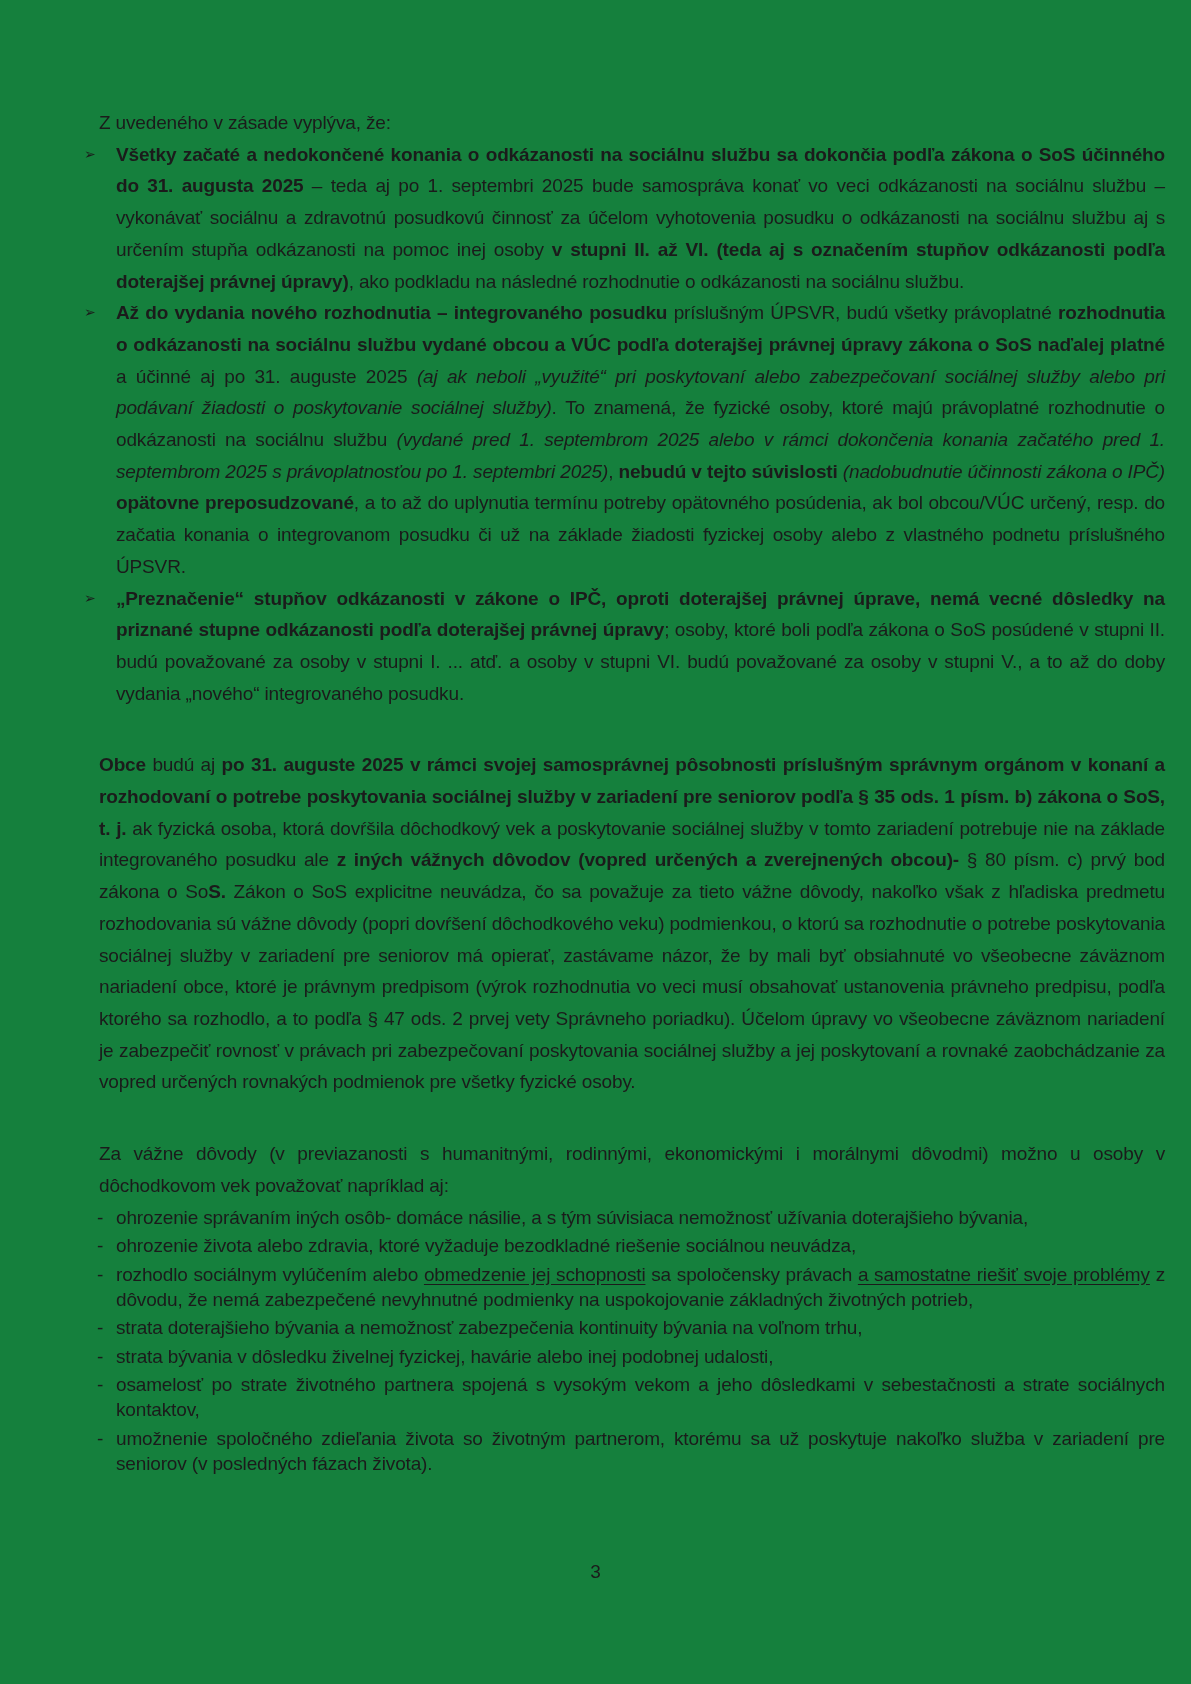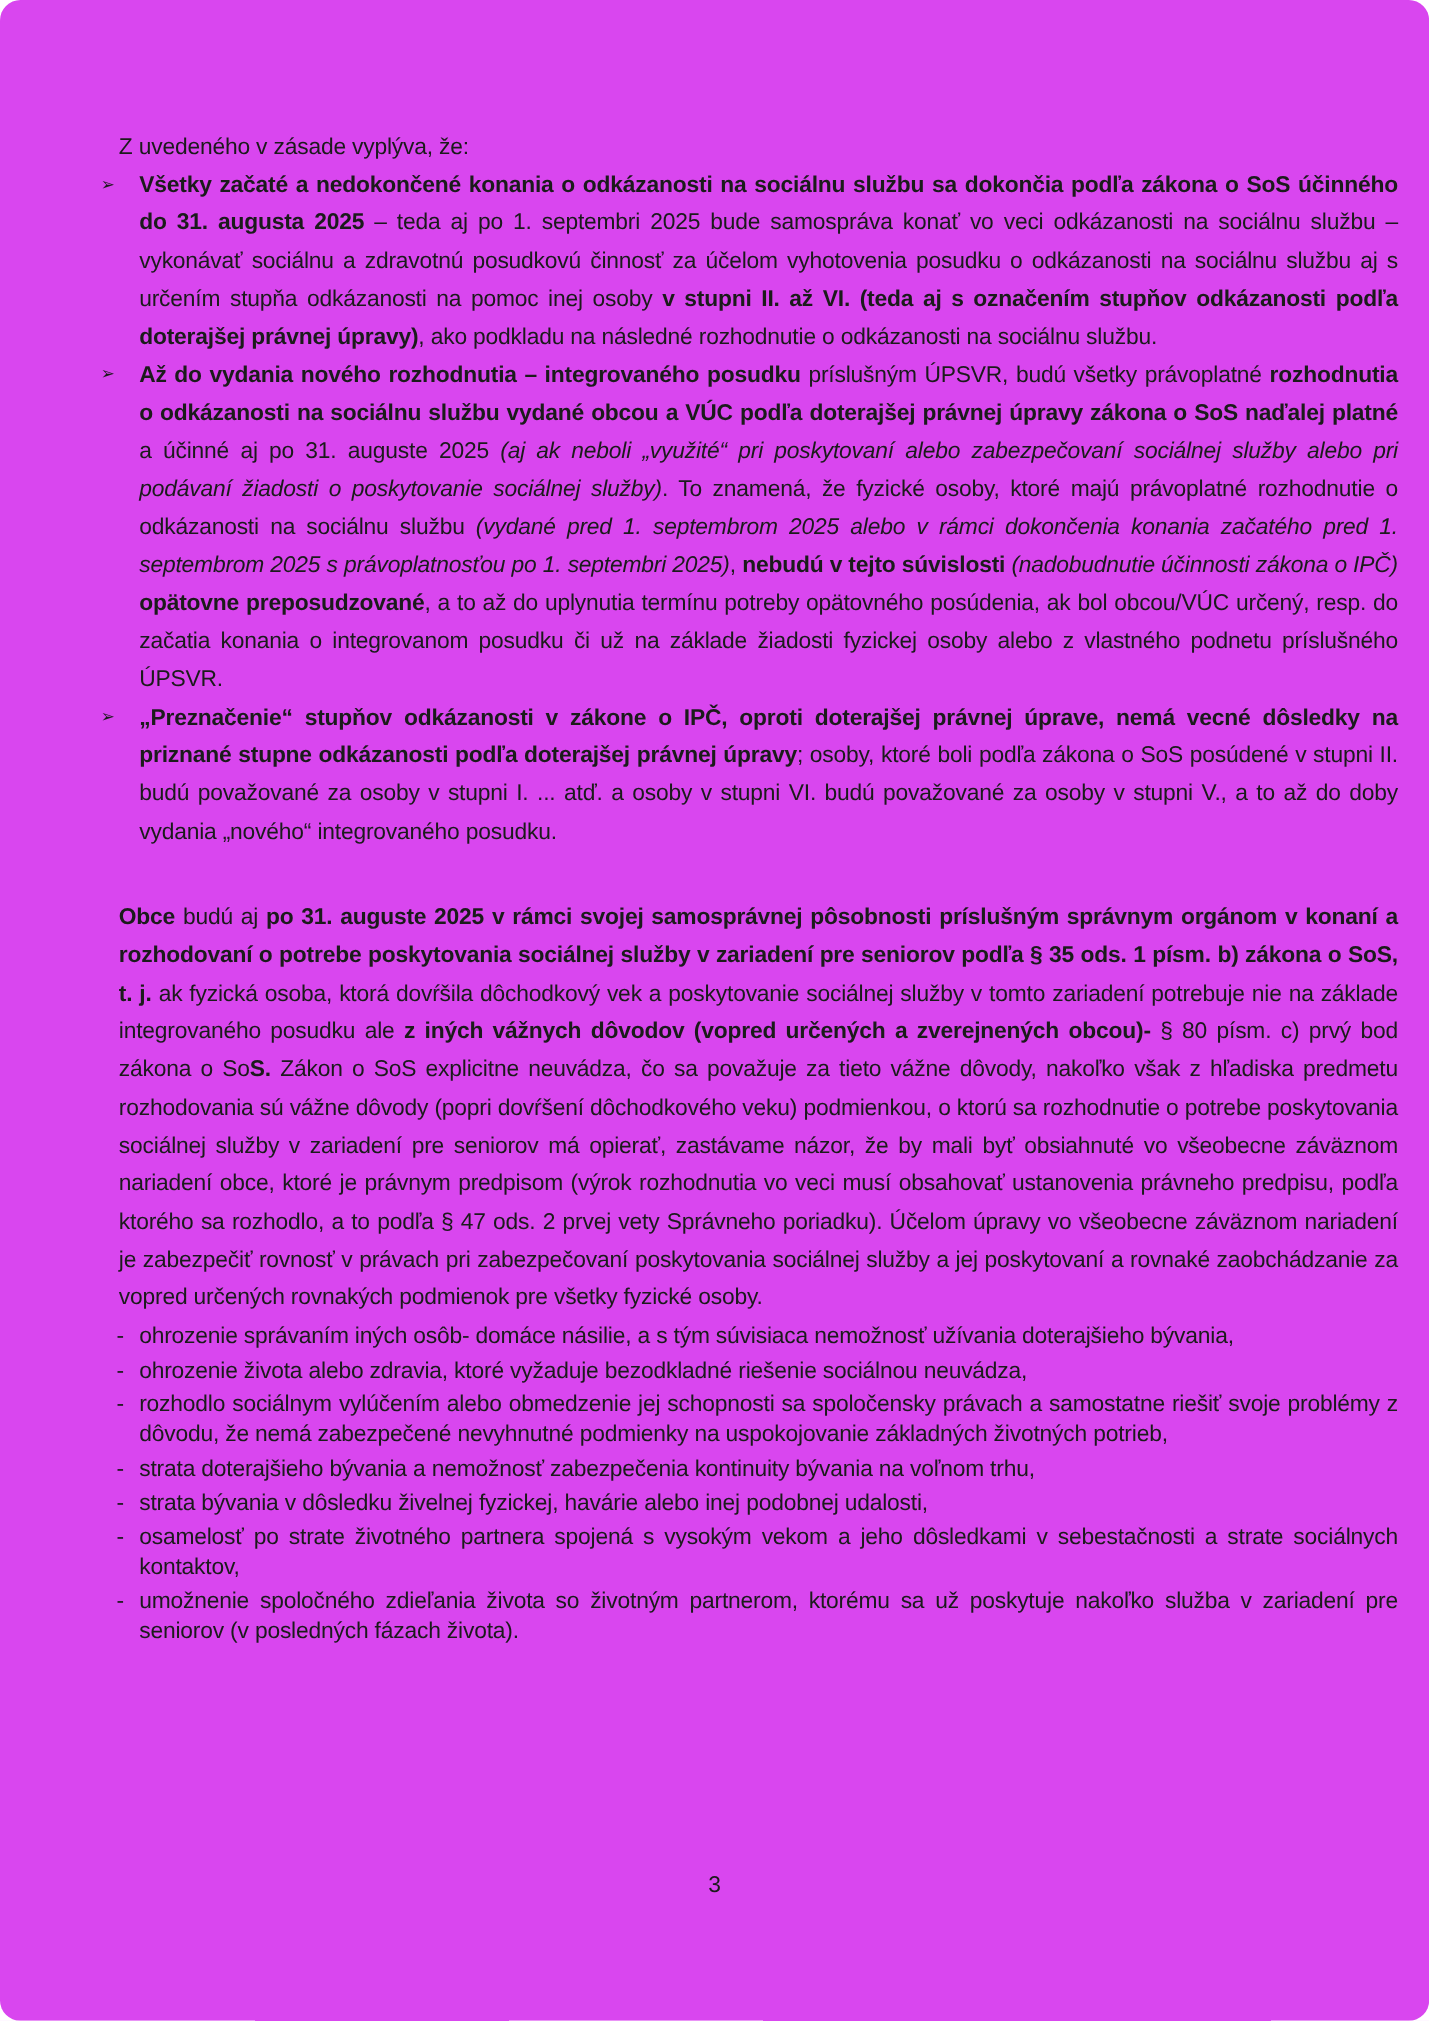--- a/index.html
+++ b/index.html
@@ -5,30 +5,29 @@
   html, body {
     margin: 0;
     padding: 0;
     background: #ffffff;
   }
   .page {
     position: relative;
     width: 1191px;
     height: 1684px;
     margin: 0 auto;
-    background: #d946ef;
+    background: #15803d;
     color: #1b1b1b;
     box-sizing: border-box;
     padding: 107px 26px 0 84px;
     font-family: "Liberation Sans", sans-serif;
     font-size: 19px;
     line-height: 31.7px;
     letter-spacing: -0.15px;
     overflow: hidden;
-    border-radius: 17px;
   }
   .intro, .para {
     margin: 0 0 0 15px;
     text-align: justify;
   }
   .para-gap { margin-top: 40px; }
 
   ul.arrows {
     list-style: none;
     margin: 0;
@@ -56,21 +55,21 @@
   }
   ul.dashes > li {
     display: flex;
     margin-bottom: 3.5px;
   }
   .dm { flex: 0 0 19px; }
   .dt { flex: 1; text-align: justify; }
 
   .rb { font-weight: bold; }
   .ri { font-style: italic; }
-  .ru { text-underline-offset: 3px; }
+  .ru { text-decoration: underline; text-underline-offset: 3px; }
 
   .footer {
     position: absolute;
     top: 1556px;
     left: 0;
     width: 100%;
     text-align: center;
     font-size: 19px;
   }
 </style>
@@ -91,20 +90,21 @@
       <div class="bt"><span class="rb">Až do vydania nového rozhodnutia – integrovaného posudku </span><span>príslušným ÚPSVR, budú všetky právoplatné </span><span class="rb">rozhodnutia o odkázanosti na sociálnu službu vydané obcou a VÚC podľa doterajšej právnej úpravy zákona o SoS naďalej platné </span><span>a účinné aj po 31. auguste 2025 </span><span class="ri">(aj ak neboli „využité“ pri poskytovaní alebo zabezpečovaní sociálnej služby alebo pri podávaní žiadosti o poskytovanie sociálnej služby)</span><span>. To znamená, že fyzické osoby, ktoré majú právoplatné rozhodnutie o odkázanosti na sociálnu službu </span><span class="ri">(vydané pred 1. septembrom 2025 alebo v rámci dokončenia konania začatého pred 1. septembrom 2025 s právoplatnosťou po 1. septembri 2025)</span><span>, </span><span class="rb">nebudú v tejto súvislosti </span><span class="ri">(nadobudnutie účinnosti zákona o IPČ) </span><span class="rb">opätovne preposudzované</span><span>, a to až do uplynutia termínu potreby opätovného posúdenia, ak bol obcou/VÚC určený, resp. do začatia konania o integrovanom posudku či už na základe žiadosti fyzickej osoby alebo z vlastného podnetu príslušného ÚPSVR.</span></div>
     </li>
     <li>
       <span class="am">➢</span>
       <div class="bt"><span class="rb">„Preznačenie“ stupňov odkázanosti v zákone o IPČ, oproti doterajšej právnej úprave, nemá vecné dôsledky na priznané stupne odkázanosti podľa doterajšej právnej úpravy</span><span>; osoby, ktoré boli podľa zákona o SoS posúdené v stupni II. budú považované za osoby v stupni I. ...  atď. a osoby v stupni VI. budú považované za osoby v stupni V., a to až do doby vydania „nového“ integrovaného posudku.</span></div>
     </li>
   </ul>
 
   <p class="para para-gap"><span class="rb">Obce </span><span>budú aj </span><span class="rb">po 31. auguste 2025 v rámci svojej samosprávnej pôsobnosti príslušným správnym orgánom v konaní a rozhodovaní o potrebe poskytovania sociálnej služby v zariadení pre seniorov podľa § 35 ods. 1 písm. b) zákona o SoS, t. j.</span><span> ak fyzická osoba, ktorá dovŕšila dôchodkový vek a poskytovanie sociálnej služby v tomto zariadení potrebuje nie na základe integrovaného posudku ale </span><span class="rb">z iných vážnych dôvodov (vopred určených a zverejnených obcou)-</span><span> § 80 písm. c) prvý bod zákona o So</span><span class="rb">S.</span><span> Zákon o SoS explicitne neuvádza, čo sa považuje za tieto vážne dôvody, nakoľko však z hľadiska predmetu rozhodovania sú vážne dôvody (popri dovŕšení dôchodkového veku) podmienkou, o ktorú sa rozhodnutie o potrebe poskytovania sociálnej služby v zariadení pre seniorov má opierať, zastávame názor, že by mali byť obsiahnuté vo všeobecne záväznom nariadení obce, ktoré je právnym predpisom (výrok rozhodnutia vo veci musí obsahovať ustanovenia právneho predpisu, podľa ktorého sa rozhodlo, a to podľa § 47 ods. 2 prvej vety Správneho poriadku). Účelom úpravy vo všeobecne záväznom nariadení je zabezpečiť rovnosť v právach pri zabezpečovaní poskytovania sociálnej služby a jej poskytovaní a rovnaké zaobchádzanie za vopred určených rovnakých podmienok pre všetky fyzické osoby.</span></p>
 
+  <p class="para para-gap"><span>Za vážne dôvody (v previazanosti s humanitnými, rodinnými, ekonomickými i morálnymi dôvodmi) možno u osoby v dôchodkovom vek považovať napríklad aj:</span></p>
 
   <ul class="dashes">
     <li>
       <span class="dm">-</span>
       <div class="dt"><span>ohrozenie správaním iných osôb- domáce násilie, a s tým súvisiaca nemožnosť užívania doterajšieho bývania,</span></div>
     </li>
     <li>
       <span class="dm">-</span>
       <div class="dt"><span>ohrozenie života alebo zdravia, ktoré vyžaduje bezodkladné riešenie sociálnou neuvádza,</span></div>
     </li>

